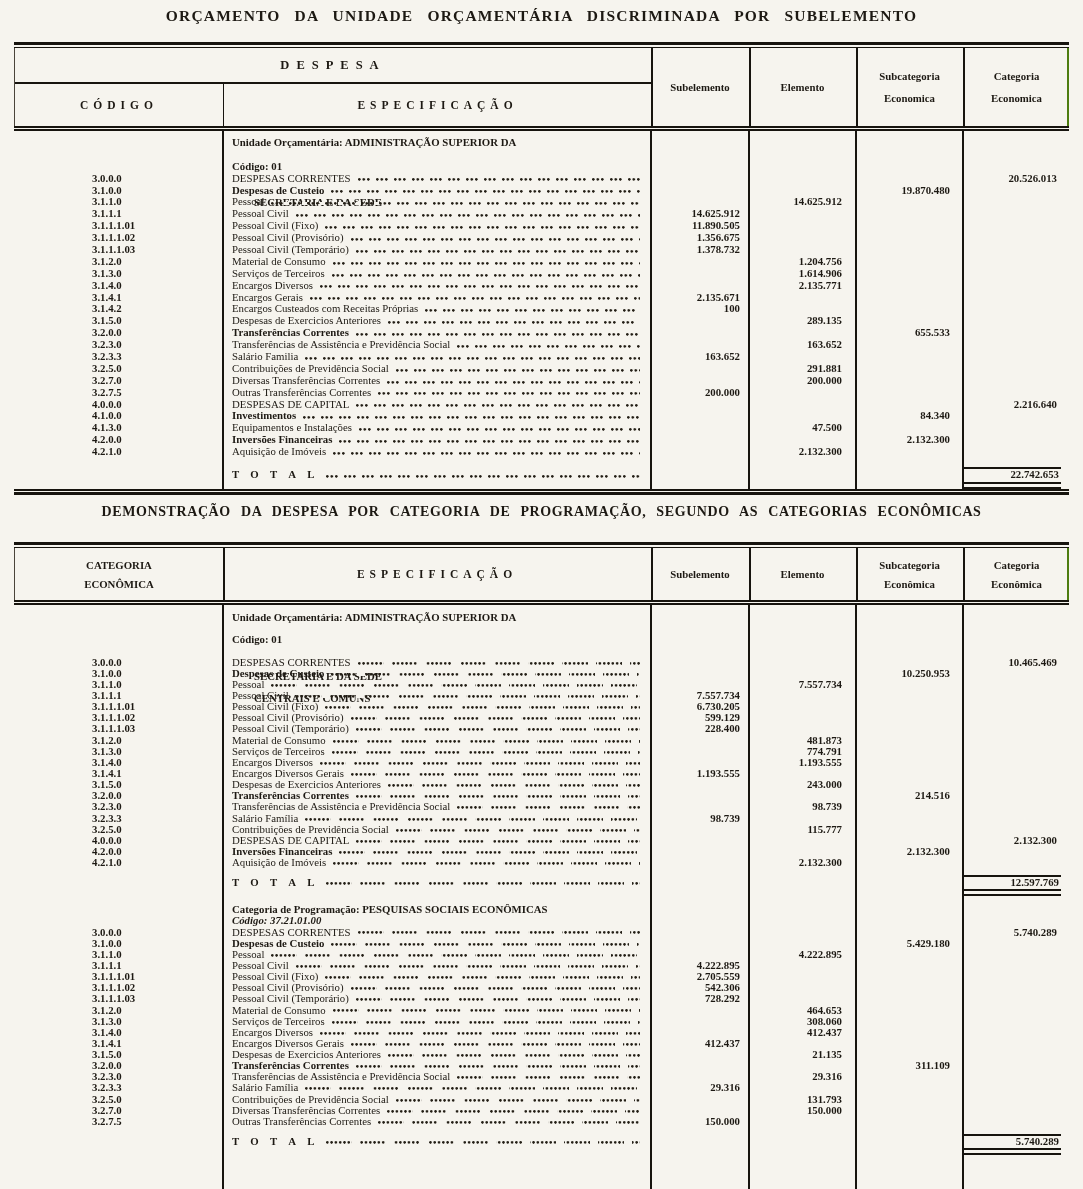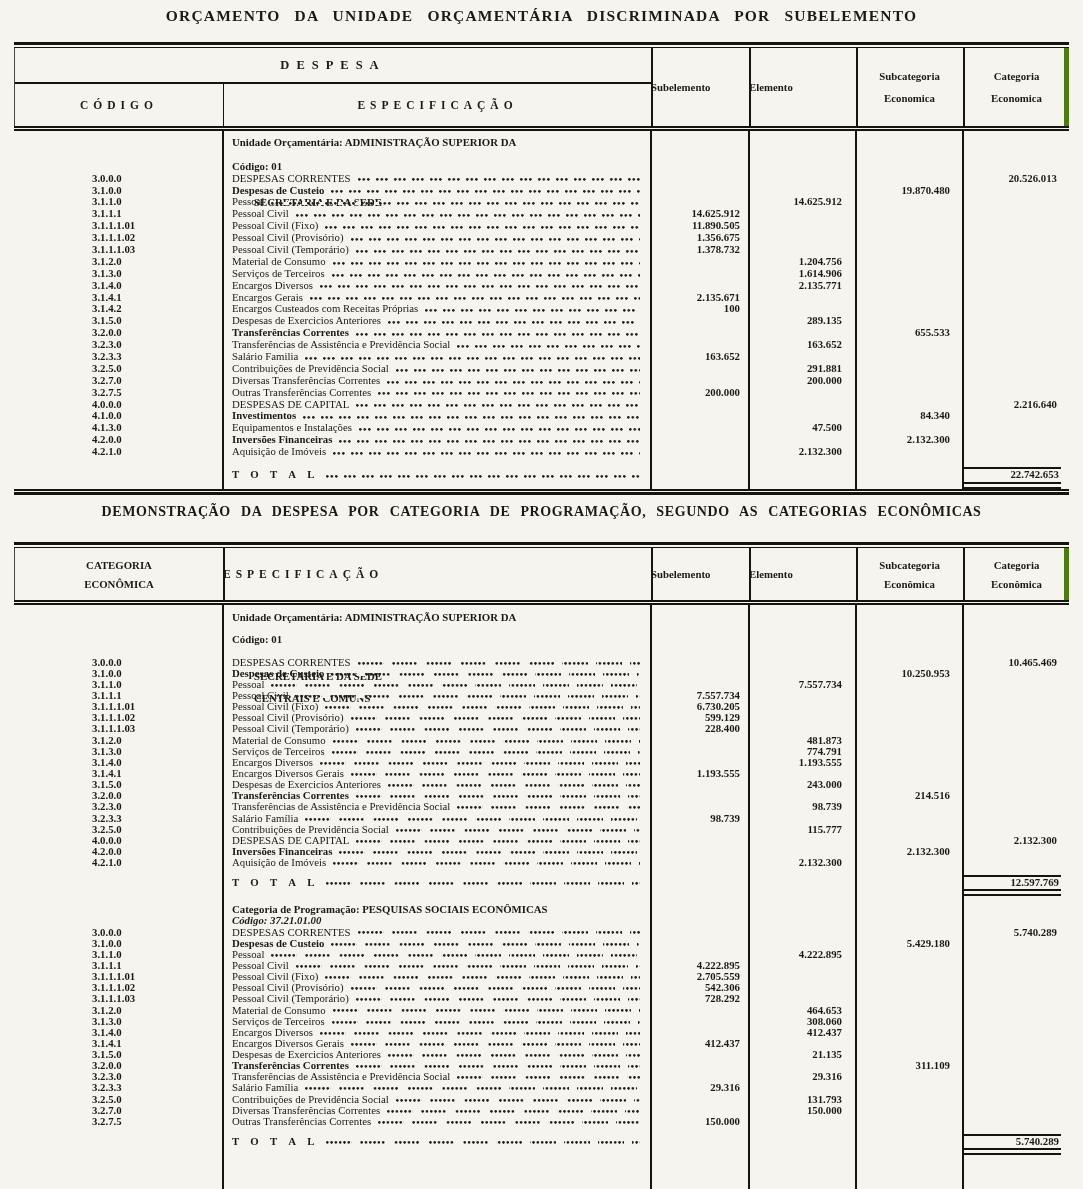--- a/index.html
+++ b/index.html
@@ -7,33 +7,33 @@
          font-family:"Liberation Serif","DejaVu Serif",serif;color:#1d1913;}
   .title{position:absolute;left:0;width:100%;text-align:center;font-weight:700;white-space:nowrap;}
   .t1title{top:7px;font-size:15.5px;letter-spacing:1.2px;word-spacing:9px;}
   .t2title{top:504px;font-size:14px;letter-spacing:.6px;word-spacing:6px;}
 
   .tbl{position:absolute;left:14px;width:1055px;}
   .rule-heavy{height:6px;border-top:3px solid #17140e;border-bottom:1px solid #17140e;box-sizing:border-box;}
   .rule-heavy.bottom{border-top:2px solid #17140e;border-bottom:3px solid #17140e;}
   .rule-pair{height:5px;border-top:2px solid #17140e;border-bottom:2px solid #17140e;box-sizing:border-box;}
 
-  .hdr{position:relative;border-left:1px solid #4a443a;border-right:5px solid #4d7c0f;}
+  .hdr{position:relative;border-left:1px solid #4a443a;border-right:2px solid #4d7c0f;}
   .hdr1{height:78px;}
   .hdr2{height:52px;}
   .vline{position:absolute;top:0;bottom:0;width:1.5px;background:#17140e;}
   .hdr1-left{position:absolute;left:0;top:0;width:636px;height:78px;}
   .hdr-despesa{height:36px;display:flex;align-items:center;justify-content:center;
                font-size:12.5px;font-weight:700;letter-spacing:7px;border-bottom:2px solid #17140e;box-sizing:border-box;}
   .hdr1-row2{display:flex;height:42px;}
   .hdr-codigo{width:208px;display:flex;align-items:center;justify-content:center;
               font-size:11.5px;font-weight:700;letter-spacing:5px;}
   .hdr-espec{flex:1;display:flex;align-items:center;justify-content:center;
              font-size:11.5px;font-weight:700;letter-spacing:5px;border-left:1.5px solid #17140e;}
-  .hcell{position:absolute;top:0;height:100%;display:flex;align-items:center;justify-content:flex-start;
+  .hcell{position:absolute;top:0;height:100%;display:flex;align-items:center;justify-content:center;
          font-size:10.8px;font-weight:700;text-align:center;box-sizing:border-box;}
   .hcell.two{flex-direction:column;justify-content:center;gap:10px;}
   .hdr2 .hcell.two{gap:7px;}
   .c-sub{left:636px;width:98px;}  .c-ele{left:734px;width:107px;}
   .c-sca{left:841px;width:107px;} .c-cat{left:948px;width:107px;}
   .c-cod{left:0;width:208px;}     .c-esp{left:208px;width:428px;letter-spacing:5px;font-size:11.5px;}
 
   .tbody{position:relative;overflow:hidden;}
   #tbody1{height:358px;padding-top:6px;box-sizing:border-box;font-size:10.8px;}
   #tbody2{height:584px;padding-top:7px;box-sizing:border-box;font-size:10.8px;}

